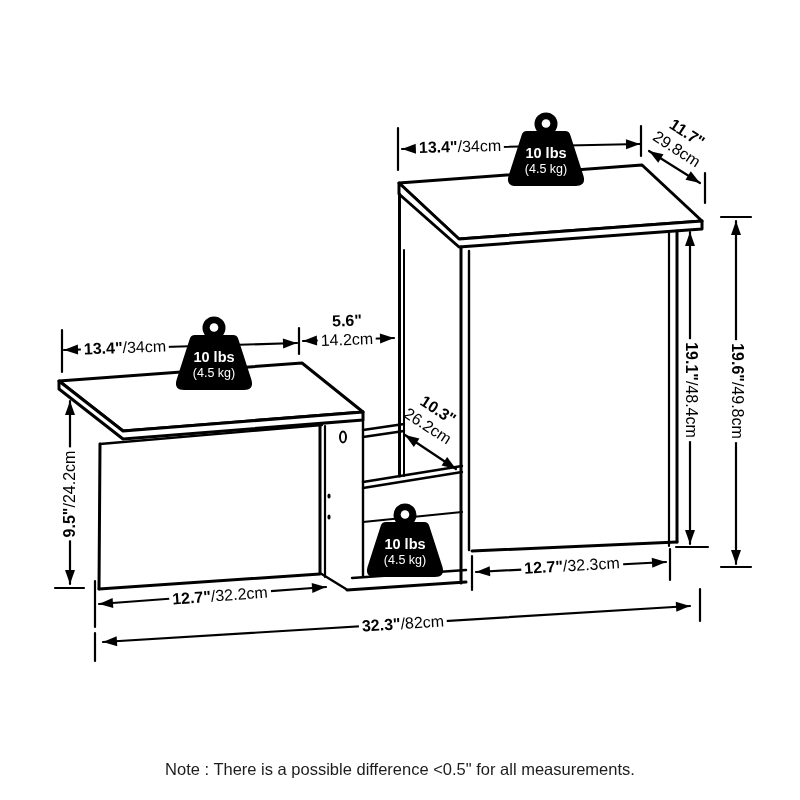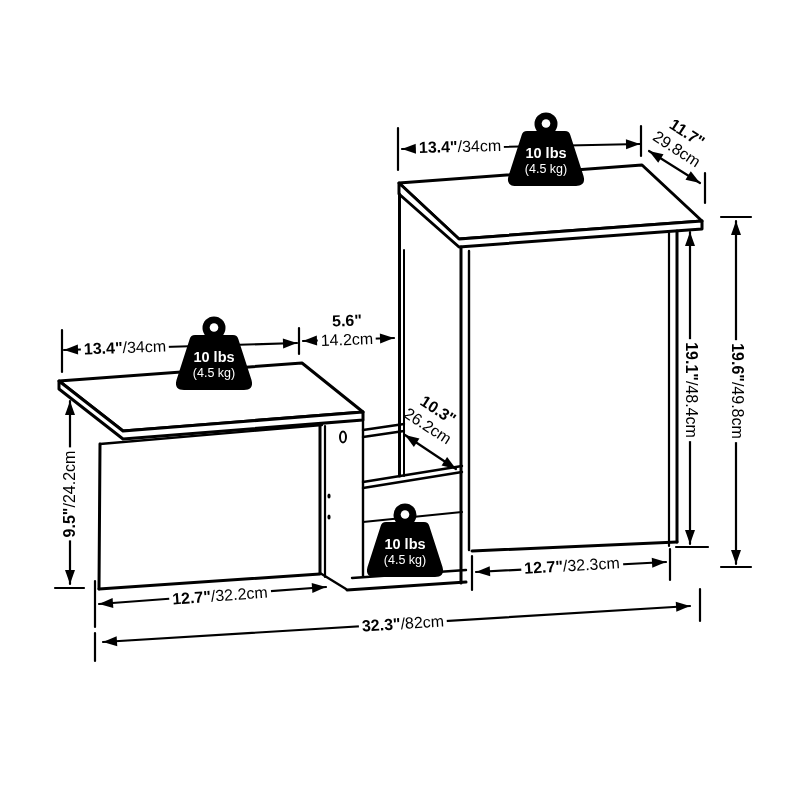--- a/index.html
+++ b/index.html
@@ -158,14 +158,15 @@
   </div>
 
   <div class="dim bg" style="left:572px;top:566px;transform:translate(-50%,-50%) rotate(-3.4deg);">
     <span class="in">12.7"</span><span class="cm">/32.3cm</span>
   </div>
 
   <div class="dim bg" style="left:403px;top:624px;transform:translate(-50%,-50%) rotate(-3.6deg);">
     <span class="in">32.3"</span><span class="cm">/82cm</span>
   </div>
 
+  <div id="note">Note : There is a possible difference &lt;0.5" for all measurements.</div>
 
 </div>
 
 </body></html>

